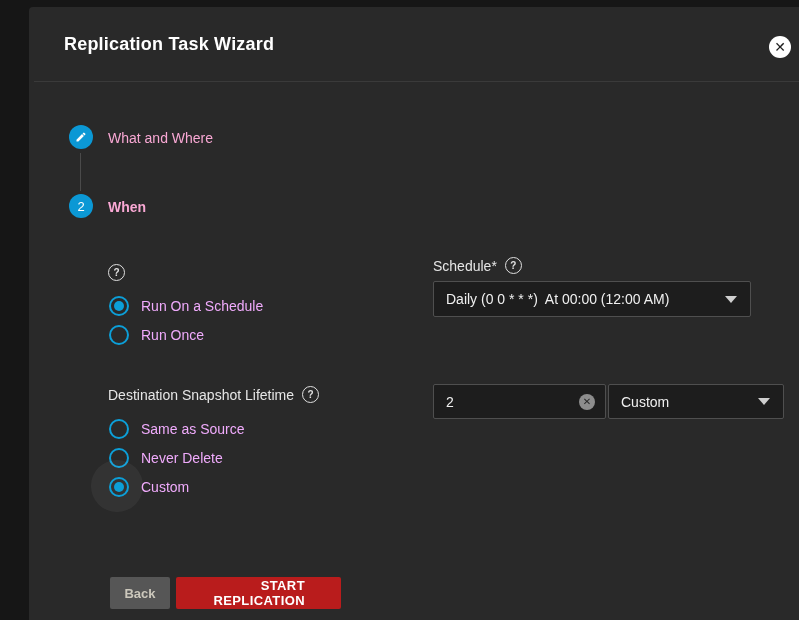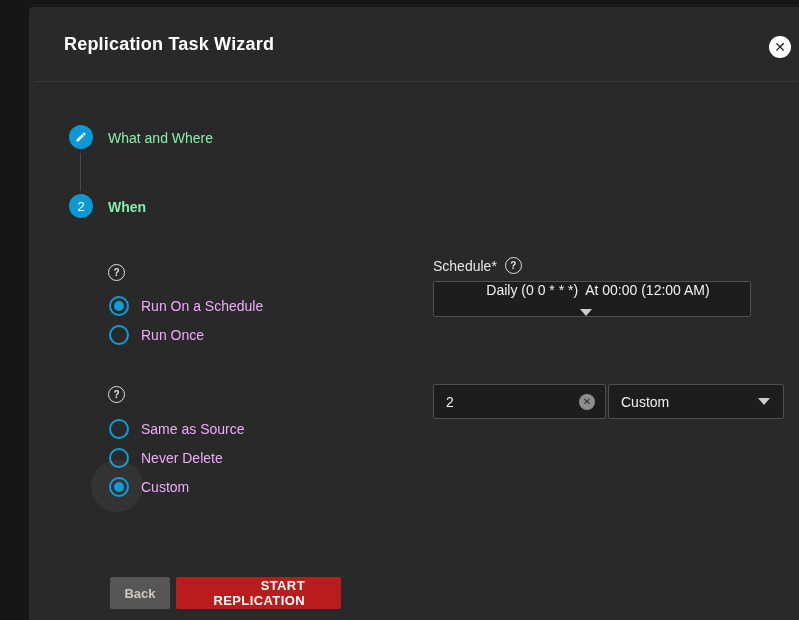--- a/index.html
+++ b/index.html
@@ -12,21 +12,21 @@
   .close-btn{position:absolute;left:740px;top:29px;width:22px;height:22px;border-radius:50%;
     background:#ffffff;display:flex;align-items:center;justify-content:center;cursor:pointer;}
   .close-btn .x{color:#1e1e1e;font-size:14px;font-weight:bold;line-height:1;}
   .divider{position:absolute;left:5px;right:0;top:74px;height:1px;background:#3a3a3a;}
   
   .step-circle{position:absolute;width:24px;height:24px;border-radius:50%;background:#0b98d5;
     display:flex;align-items:center;justify-content:center;color:#fff;}
   .step1{left:40px;top:118px;}
   .step2{left:40px;top:187px;font-size:13px;}
   .connector{position:absolute;left:51px;top:146px;width:1px;height:38px;background:#4a4a4a;}
-  .step-label{position:absolute;font-size:14px;color:#86efac;}
+  .step-label{position:absolute;font-size:14px;color:#f9a8d4;}
   .lbl-step1{left:79px;top:123px;}
   .lbl-step2{left:79px;top:192px;font-weight:bold;}
   .pencil{width:12px;height:12px;display:block;}
   
   .sec-label{position:absolute;font-size:14px;color:#e6e6e6;display:flex;align-items:center;gap:8px;}
   .help-icon{width:15px;height:15px;border-radius:50%;border:1.4px solid #e0e0e0;color:#e0e0e0;
     font-size:10px;font-weight:bold;display:inline-flex;align-items:center;justify-content:center;line-height:1;}
   .req{color:#e6e6e6;}
   
   .radio-row{position:absolute;display:flex;align-items:center;gap:12px;cursor:pointer;}
@@ -37,21 +37,21 @@
     background:rgba(255,255,255,0.05);}
   
   .field{position:absolute;background:#1d1d1d;border:1px solid #4f4f4f;border-radius:2px;
     display:flex;align-items:center;color:#f0f0f0;font-size:14px;cursor:pointer;}
   .field .val{padding-left:12px;white-space:pre;flex:1;}
   .caret{width:0;height:0;border-left:6px solid transparent;border-right:6px solid transparent;
     border-top:7px solid #cfcfcf;margin-right:13px;}
   .clear-btn{width:16px;height:16px;border-radius:50%;background:#8d8d8d;color:#262626;
     display:flex;align-items:center;justify-content:center;font-size:10px;font-weight:bold;
     margin-right:10px;cursor:pointer;line-height:1;}
-  .sched-select{left:404px;top:274px;width:316px;height:34px;flex-direction:column;}
+  .sched-select{left:404px;top:274px;width:316px;height:34px;}
   .life-input{left:404px;top:377px;width:171px;height:33px;cursor:text;}
   .unit-select{left:579px;top:377px;width:174px;height:33px;}
   
   .btn{position:absolute;top:570px;height:32px;border:none;border-radius:2px;font-size:13px;
     font-weight:bold;font-family:inherit;cursor:pointer;display:flex;align-items:center;justify-content:center;text-align:right;}
   .btn-back{left:81px;width:60px;background:#565656;color:#ccc8bc;}
   .btn-start{left:147px;width:165px;background:#b91c1c;color:#ffffff;letter-spacing:.4px;padding:0 36px;}
 </style>
 </head>
 <body>
@@ -92,20 +92,21 @@
     <div class="sec-label" style="left:404px;top:250px;">
       <span><span>Schedule</span><span class="req">*</span></span>
       <span class="help-icon">?</span>
     </div>
     <div class="field sched-select">
       <span class="val">Daily (0 0 * * *)  At 00:00 (12:00 AM)</span>
       <span class="caret"></span>
     </div>
 
     <div class="sec-label" style="left:79px;top:379px;">
+      <span>Destination Snapshot Lifetime</span>
       <span class="help-icon">?</span>
     </div>
     <div class="radio-row" style="left:80px;top:441px;">
       <span class="radio"></span>
       <span class="radio-label">Never Delete</span>
     </div>
     <div class="radio-row" style="left:80px;top:412px;">
       <span class="radio"></span>
       <span class="radio-label">Same as Source</span>
     </div>

